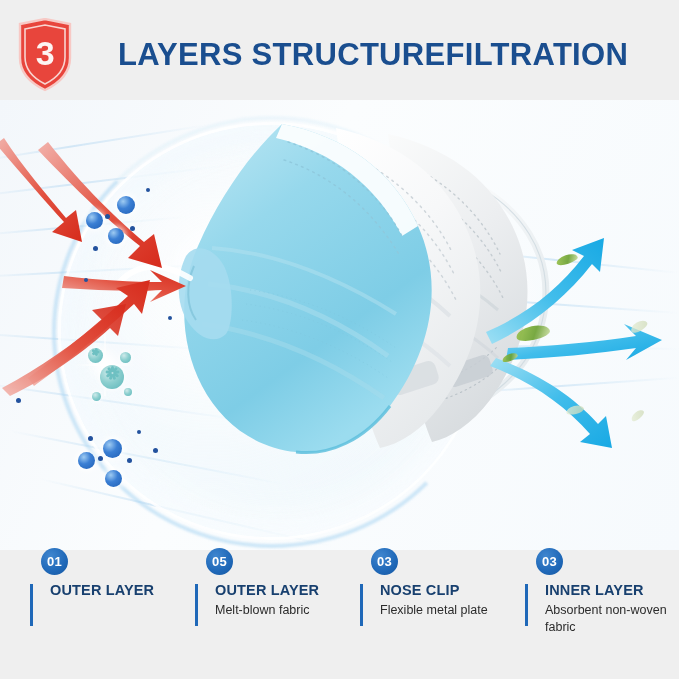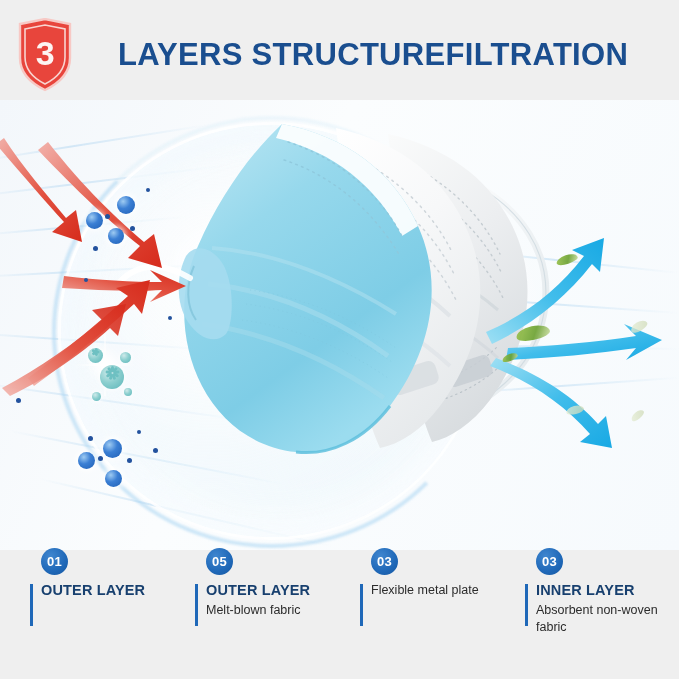--- a/index.html
+++ b/index.html
@@ -218,21 +218,21 @@
     content: "";
     position: absolute;
     left: -7px; top: -7px;
     width: 41px; height: 41px;
     border-radius: 50%;
     background: radial-gradient(circle, rgba(150,200,240,0.42) 0%, rgba(150,200,240,0) 70%);
     z-index: -1;
   }
   .legend-body {
     position: relative;
-    padding-left: 11px;
+    padding-left: 20px;
   }
   .legend-bar {
     position: absolute;
     left: 0; top: 2px;
     width: 3px;
     height: 42px;
     background: #1f68b8;
   }
   .legend-title {
     color: #18406f;
@@ -510,20 +510,21 @@
         <div class="legend-bar"></div>
         <div class="legend-title">OUTER LAYER</div>
         <div class="legend-desc">Melt-blown fabric</div>
       </div>
     </div>
 
     <div class="legend-item">
       <div class="num-badge">03</div>
       <div class="legend-body">
         <div class="legend-bar"></div>
+        <div class="legend-title">NOSE CLIP</div>
         <div class="legend-desc">Flexible metal plate</div>
       </div>
     </div>
 
     <div class="legend-item">
       <div class="num-badge">03</div>
       <div class="legend-body">
         <div class="legend-bar"></div>
         <div class="legend-title">INNER LAYER</div>
         <div class="legend-desc">Absorbent non-woven fabric</div>

